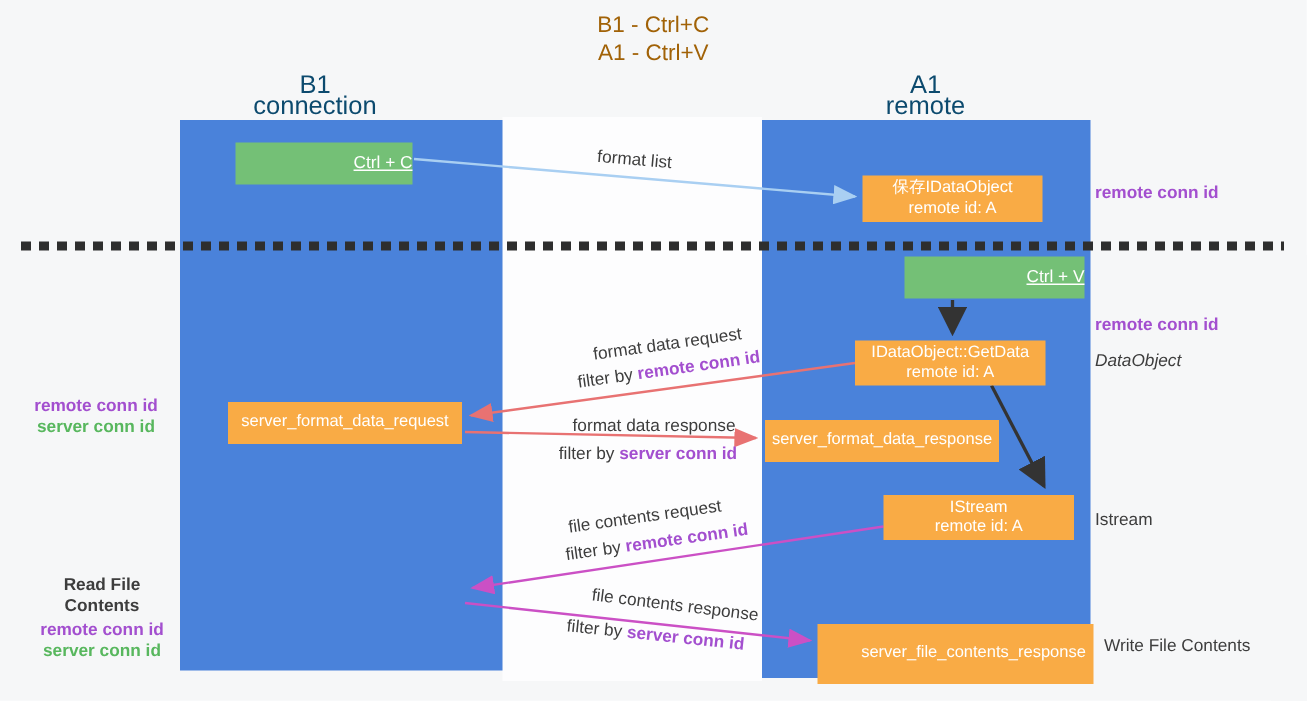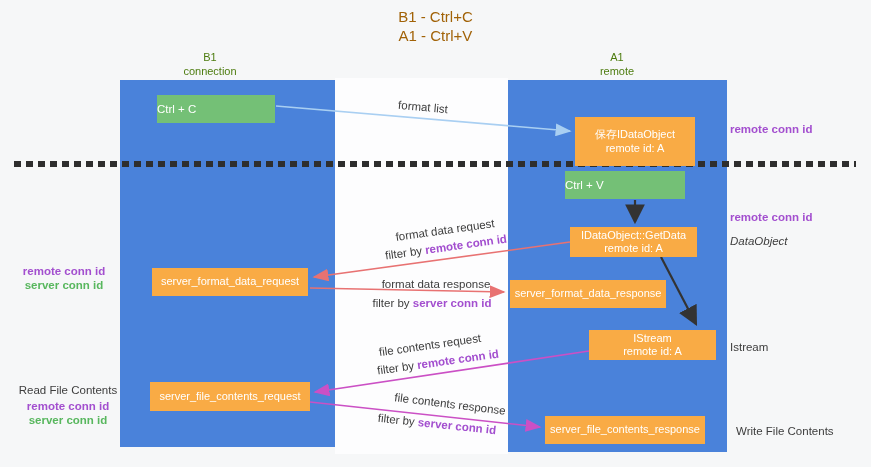--- a/index.html
+++ b/index.html
@@ -1,27 +1,27 @@
 <!DOCTYPE html>
 <html><head>
 <meta charset="utf-8">
 <style>
   html,body{margin:0;padding:0;}
   body{font-family:"Liberation Sans",sans-serif;}
   .stage{position:relative;width:871px;height:467px;background:#f6f7f8;overflow:hidden;}
   .midstrip{position:absolute;left:335px;top:78px;width:173px;height:376px;background:#fdfdfe;z-index:0;}
   .title{position:absolute;left:0;top:7px;width:100%;text-align:center;font-size:15px;line-height:19px;color:#a16207;z-index:6;}
-  .colhdr{position:absolute;top:50px;width:140px;text-align:center;font-size:11px;line-height:14px;color:#4d7c0f;z-index:6;}
+  .colhdr{position:absolute;top:50px;width:140px;text-align:center;font-size:17px;line-height:14px;color:#0c4a6e;z-index:6;}
   .col{position:absolute;top:80px;background:#4a82da;z-index:1;}
   .col.left{left:120px;width:215px;height:367px;}
   .col.right{left:508px;width:219px;height:372px;}
   .dashline{position:absolute;left:14px;top:161px;width:842px;height:6px;z-index:3;
     background:repeating-linear-gradient(to right,#2e2e2e 0 7px,transparent 7px 12px);}
-  .gbox{position:absolute;background:#74c076;color:#fff;display:flex;align-items:center;justify-content:flex-start;
-    font-size:11.5px;z-index:4;}
+  .gbox{position:absolute;background:#74c076;color:#fff;display:flex;align-items:center;justify-content:flex-end;
+    font-size:11.5px;z-index:4;text-decoration:underline;}
   .obox{position:absolute;background:#f9ab45;color:#fff;display:flex;flex-direction:column;align-items:center;justify-content:center;
     font-size:11px;line-height:13.5px;text-align:center;z-index:4;}
   .ann{position:absolute;font-size:11.5px;color:#3d3d3d;z-index:6;white-space:nowrap;}
   .purple{color:#a34fcf;font-weight:bold;}
   .greent{color:#58b75e;font-weight:bold;}
   .alabel{position:absolute;font-size:11.5px;color:#3d3d3d;white-space:nowrap;z-index:6;
     transform:translate(-50%,-50%);}
   .leftblock{position:absolute;text-align:center;font-size:11.5px;line-height:14px;z-index:6;}
   svg.arrows{position:absolute;left:0;top:0;z-index:2;pointer-events:none;}
 </style>
@@ -72,26 +72,26 @@
     <line x1="589" y1="351" x2="315" y2="392" stroke="#cb50c5" stroke-width="1.6" marker-end="url(#m-mag)"></line>
     <line x1="310" y1="402" x2="540" y2="427" stroke="#cb50c5" stroke-width="1.6" marker-end="url(#m-mag)"></line>
   </svg>
 
   <div class="dashline"></div>
 
   <div class="gbox" style="left:157px;top:95px;width:118px;height:28px;">
     <span>Ctrl + C</span>
   </div>
 
-  <div class="obox" style="left:575px;top:117px;width:120px;height:49px;">
+  <div class="obox" style="left:575px;top:117px;width:120px;height:31px;">
     <span>保存IDataObject</span>
     <span>remote id: A</span>
   </div>
 
-  <div class="gbox" style="left:565px;top:171px;width:120px;height:28px;">
+  <div class="gbox" style="left:603px;top:171px;width:120px;height:28px;">
     <span>Ctrl + V</span>
   </div>
 
   <div class="obox" style="left:570px;top:227px;width:127px;height:30px;">
     <span>IDataObject::GetData</span>
     <span>remote id: A</span>
   </div>
 
   <div class="obox" style="left:510px;top:280px;width:156px;height:28px;">
     <span>server_format_data_response</span>
@@ -99,40 +99,37 @@
 
   <div class="obox" style="left:152px;top:268px;width:156px;height:28px;">
     <span>server_format_data_request</span>
   </div>
 
   <div class="obox" style="left:589px;top:330px;width:127px;height:30px;">
     <span>IStream</span>
     <span>remote id: A</span>
   </div>
 
-  <div class="obox" style="left:150px;top:382px;width:160px;height:29px;">
-    <span>server_file_contents_request</span>
-  </div>
 
-  <div class="obox" style="left:545px;top:416px;width:160px;height:28px;">
+  <div class="obox" style="left:545px;top:416px;width:160px;height:40px;padding-left:24px;">
     <span>server_file_contents_response</span>
   </div>
 
   <div class="ann purple" style="left:730px;top:123px;">remote conn id</div>
   <div class="ann purple" style="left:730px;top:211px;">remote conn id</div>
   <div class="ann" style="left:730px;top:235px;font-style:italic;">DataObject</div>
   <div class="ann" style="left:730px;top:341px;">Istream</div>
   <div class="ann" style="left:736px;top:425px;">Write File Contents</div>
 
   <div class="leftblock" style="left:16px;top:264px;width:96px;">
     <div class="purple">remote conn id</div>
     <div class="greent">server conn id</div>
   </div>
   <div class="leftblock" style="left:18px;top:383px;width:100px;">
-    <div style="color:#3d3d3d;">Read File Contents</div>
+    <div style="color:#3d3d3d;font-weight:bold;">Read File Contents</div>
     <div class="purple" style="margin-top:2px;">remote conn id</div>
     <div class="greent">server conn id</div>
   </div>
 
   <div class="alabel" style="left:423px;top:107px;transform:translate(-50%,-50%) rotate(5deg);">format list</div>
 
   <div class="alabel" style="left:445px;top:230px;transform:translate(-50%,-50%) rotate(-8deg);">format data request</div>
   <div class="alabel" style="left:446px;top:247px;transform:translate(-50%,-50%) rotate(-8deg);">
     <span>filter by </span><span class="purple">remote conn id</span>
   </div>

